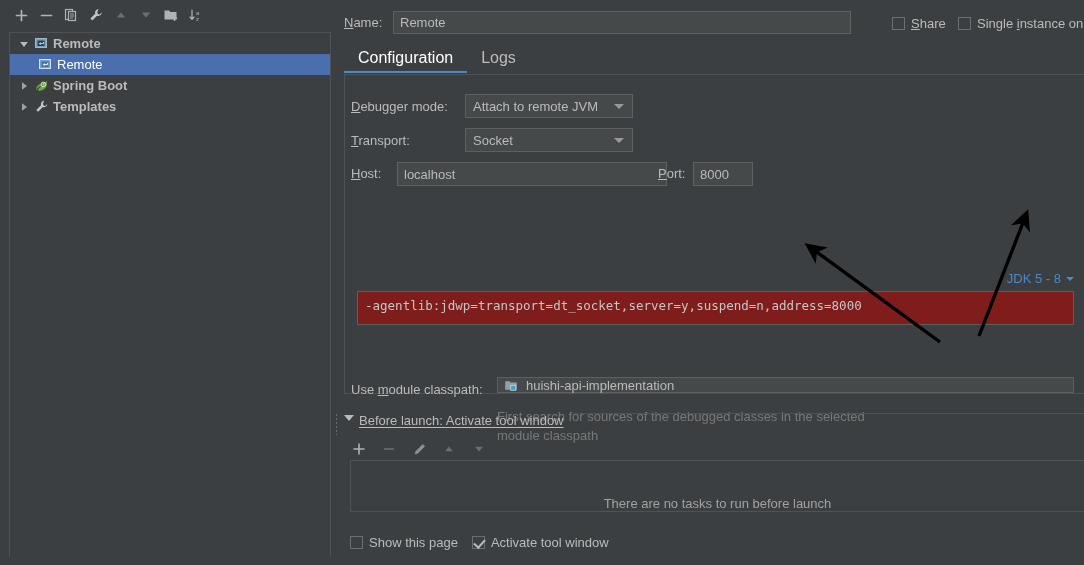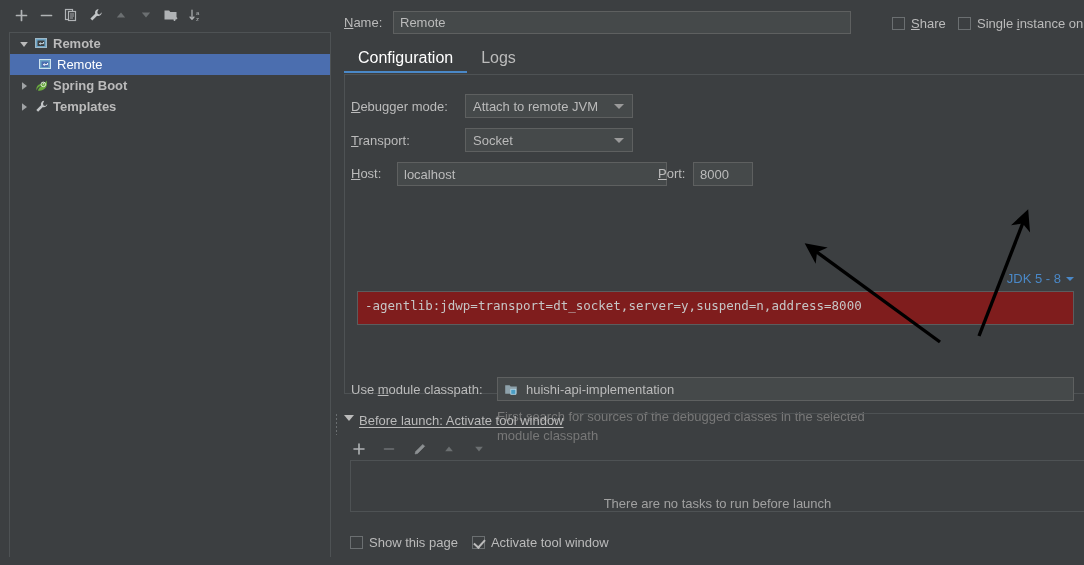--- a/index.html
+++ b/index.html
@@ -133,21 +133,21 @@
     position:absolute; left:12px; top:216px; right:10px; height:34px;
     background:#7f1d1d; border:1px solid #5a5d5e;
     color:#c6c6c6; font-family:"DejaVu Sans Mono", monospace; font-size:12.5px;
     padding:6px 7px; white-space:nowrap; overflow:hidden; cursor:text;
   }
   #args-hint{
     position:absolute; left:12px; top:262px; font-size:13px; color:#787878;
   }
   #classpath-label{ left:6px; top:307px; }
   #classpath-combo{
-    position:absolute; left:152px; top:302px; right:10px; height:24px;
+    position:absolute; left:152px; top:302px; right:10px; height:16px;
     background:#45494a; border:1px solid #5e6060; display:flex; align-items:center;
     padding:0 6px 0 6px; cursor:pointer; font-size:13px; color:#bbbbbb;
   }
   #classpath-combo .mod-icon{ flex:0 0 18px; display:flex; align-items:center; }
   #classpath-combo .val{ flex:1; margin-left:4px; white-space:nowrap; overflow:hidden; }
   #classpath-hint{
     position:absolute; left:152px; top:332px; width:400px; font-size:13px;
     color:#787878; line-height:19px;
   }
 

